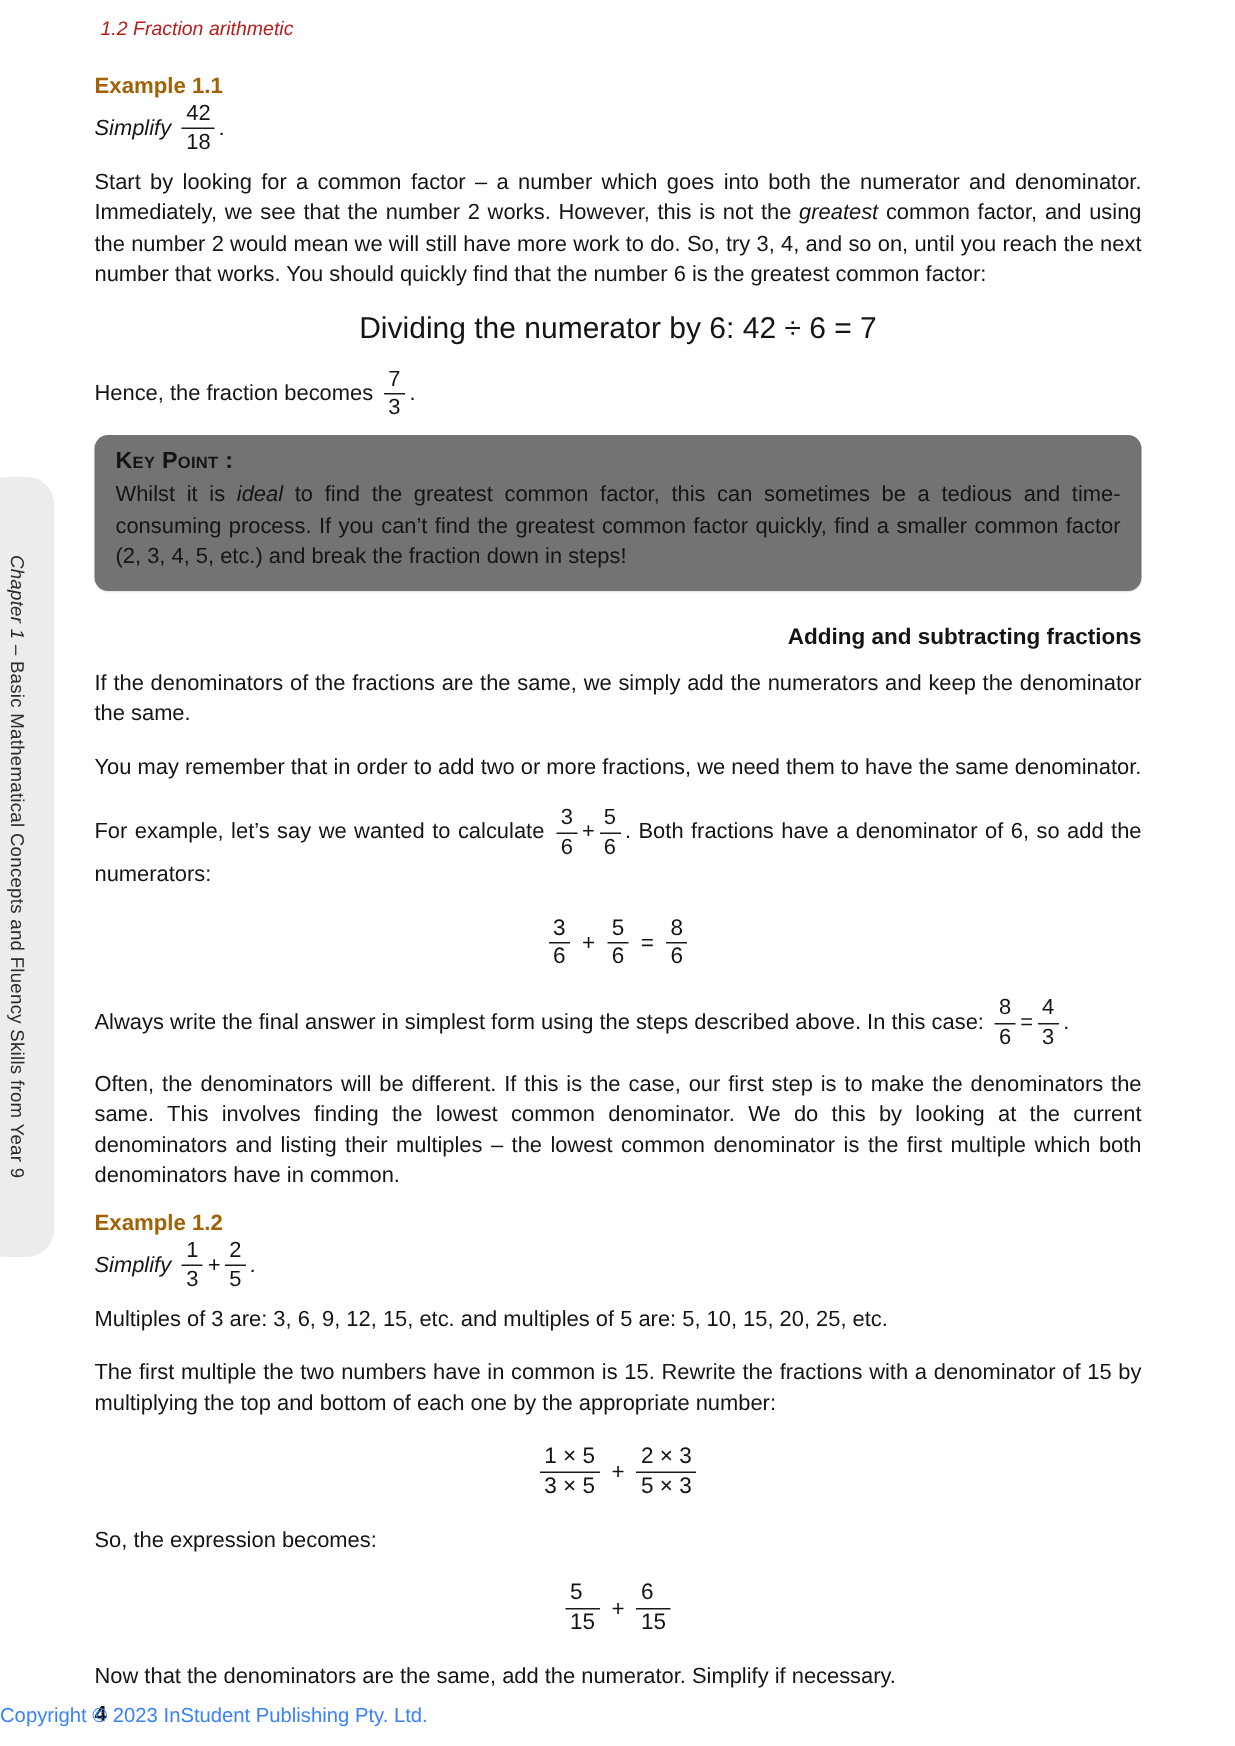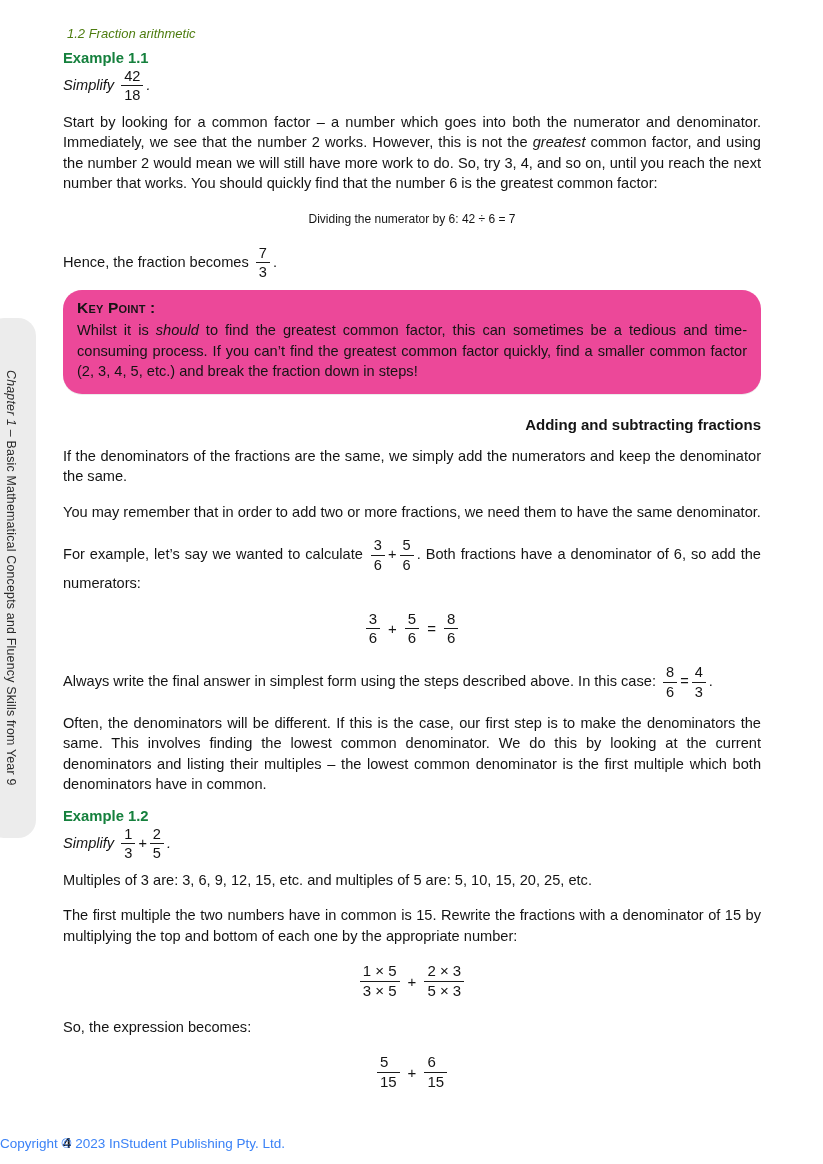--- a/index.html
+++ b/index.html
@@ -1,44 +1,44 @@
 <!DOCTYPE html>
 <html><head>
 <meta charset="utf-8">
 <style>
   html,body { margin:0; padding:0; background:#fff; }
   .page {
     position:relative; width:823px; height:1164px; background:#ffffff;
     font-family:"Liberation Sans", sans-serif; color:#141414; overflow:hidden;
   }
-  .doc-header { position:absolute; top:26px; left:67px; font-style:italic; font-size:13px; color:#4d7c0f; }
+  .doc-header { position:absolute; top:11px; left:67px; font-style:italic; font-size:13px; color:#b91c1c; }
 
   .main { position:absolute; left:63px; top:50px; width:698px; }
 
-  .example-title { font-size:14.8px; font-weight:bold; margin:0 0 2px 0; color:#15803d; }
+  .example-title { font-size:14.8px; font-weight:bold; margin:0 0 2px 0; color:#a16207; }
   .simplify-line { font-style:italic; font-size:14.6px; margin:2px 0 8px 0; }
 
   .frac { display:inline-block; vertical-align:middle; text-align:left; font-style:normal;
           line-height:1.12; margin:0 3px; }
   .frac .fnum { display:block; padding:0 3px 1px; border-bottom:1.4px solid #1a1a1a; }
   .frac .fden { display:block; padding:1px 3px 0; }
 
   .body-text { font-size:14.6px; line-height:20.5px; text-align:justify; margin:0 0 13px 0; }
   .body-text.loose { margin-bottom:15px; }
   .it { font-style:italic; }
 
-  .center-line { text-align:center; font-size:12px; line-height:24px; margin:0; }
+  .center-line { text-align:center; font-size:20px; line-height:24px; margin:0; }
   .center-block { margin:8px 0 14px 0; }
 
   .plain-line { font-size:14.6px; margin:14px 0 10px 0; }
 
   .equation { display:flex; justify-content:center; align-items:center; font-size:15px; margin:17px 0; }
   .equation .op { margin:0 5px; }
 
-  .keypoint { background:#ec4899; border-radius:19px; padding:9px 14px 12px 14px; margin:10px 0 20px 0;
+  .keypoint { background:#737373; border-radius:9px; padding:9px 14px 12px 14px; margin:10px 0 20px 0;
               box-shadow:0 1px 0 rgba(0,0,0,0.08); }
   .keypoint-label { font-weight:bold; font-variant:small-caps; font-size:15.5px; letter-spacing:0.2px; }
   .keypoint-text { font-size:14.6px; line-height:20.5px; text-align:justify; margin:3px 0 0 0; }
 
   .section-heading { font-size:15px; font-weight:bold; margin:22px 0 13px 0;text-align:right; }
 
   .sidebar-tab { position:absolute; left:-14px; top:318px; width:50px; height:520px;
                  background:#ececec; border-radius:18px;
                  display:flex; align-items:center; justify-content:center; }
   .sidebar-text { writing-mode:vertical-rl; font-size:12.4px; color:#2b2b2b; white-space:nowrap; letter-spacing:0.2px; }
@@ -73,21 +73,21 @@
     <div class="center-block">
       <p class="center-line">Dividing the numerator by 6: 42 ÷ 6 = 7</p>
     </div>
 
     <div class="plain-line">
       <span>Hence, the fraction becomes </span><span class="frac"><span class="fnum">7</span><span class="fden">3</span></span><span>.</span>
     </div>
 
     <div class="keypoint">
       <div class="keypoint-label">Key Point :</div>
-      <p class="keypoint-text"><span>Whilst it is </span><span class="it">should</span><span> to find the greatest common factor, this can sometimes be a tedious and time-consuming process.  If you can’t find the greatest common factor quickly, find a smaller common factor (2, 3, 4, 5, etc.) and break the fraction down in steps!</span></p>
+      <p class="keypoint-text"><span>Whilst it is </span><span class="it">ideal</span><span> to find the greatest common factor, this can sometimes be a tedious and time-consuming process.  If you can’t find the greatest common factor quickly, find a smaller common factor (2, 3, 4, 5, etc.) and break the fraction down in steps!</span></p>
     </div>
 
     <h2 class="section-heading">Adding and subtracting fractions</h2>
 
     <p class="body-text loose">If the denominators of the fractions are the same, we simply add the numerators and keep the denominator the same.</p>
 
     <p class="body-text loose">You may remember that in order to add two or more fractions, we need them to have the same denominator.</p>
 
     <p class="body-text"><span>For example, let’s say we wanted to calculate </span><span class="frac"><span class="fnum">3</span><span class="fden">6</span></span><span>+</span><span class="frac"><span class="fnum">5</span><span class="fden">6</span></span><span>. Both fractions have a denominator of 6, so add the numerators:</span></p>
 
@@ -141,19 +141,20 @@
           <span class="fnum">5</span>
           <span class="fden">15</span>
         </span>
       <span class="op">+</span>
       <span class="frac">
           <span class="fnum">6</span>
           <span class="fden">15</span>
         </span>
     </div>
 
+    <p class="body-text">Now that the denominators are the same, add the numerator. Simplify if necessary.</p>
 
   </div>
 
   <div class="footer-pagenum">4</div>
   <div class="footer-copy">Copyright © 2023 InStudent Publishing Pty. Ltd.</div>
 
 </div>
 
 </body></html>

